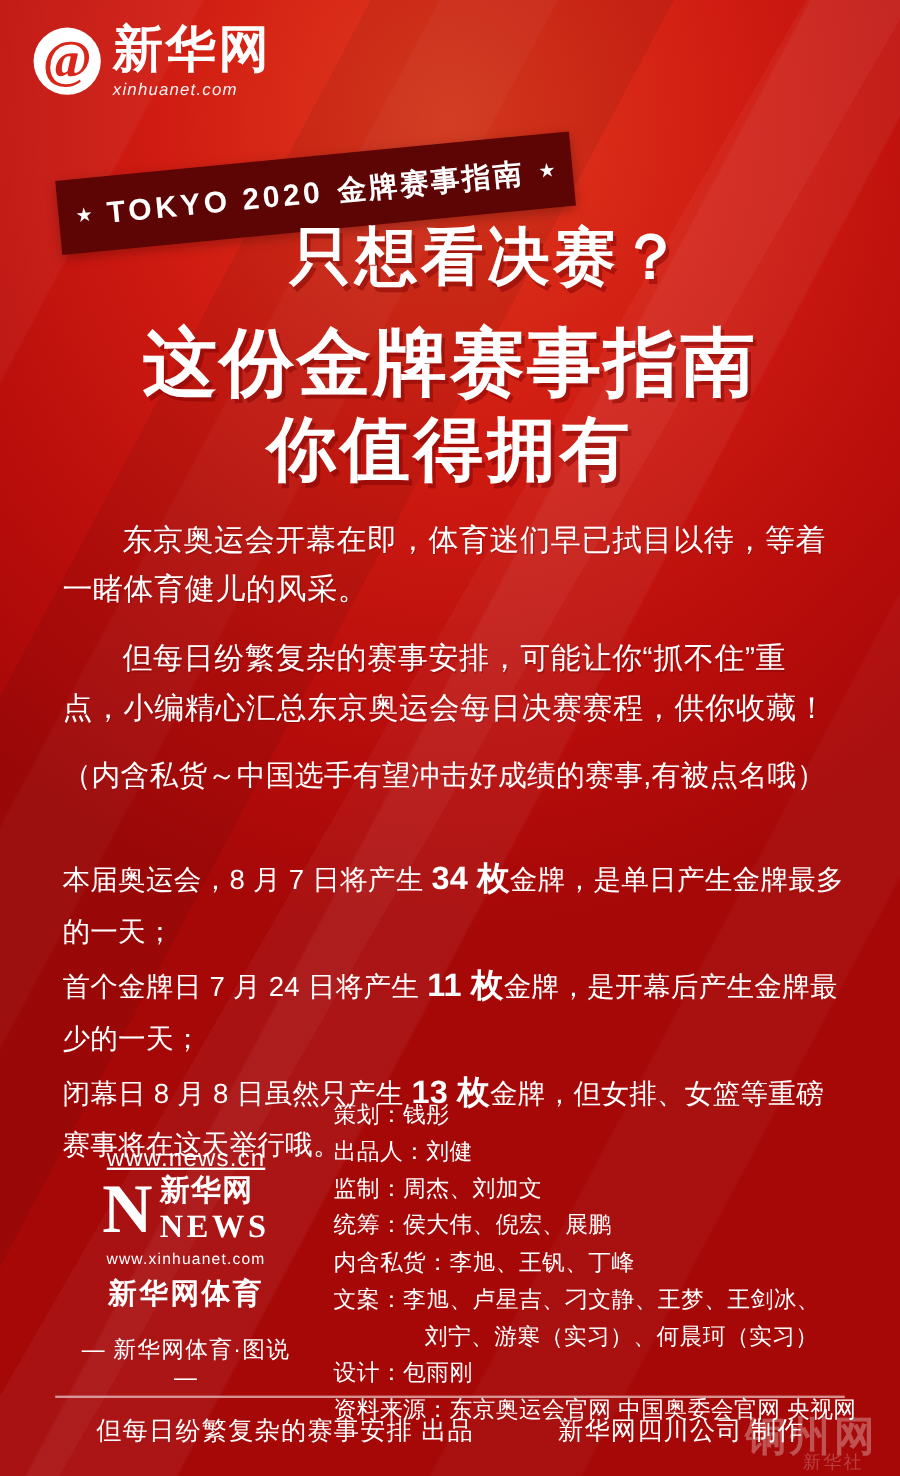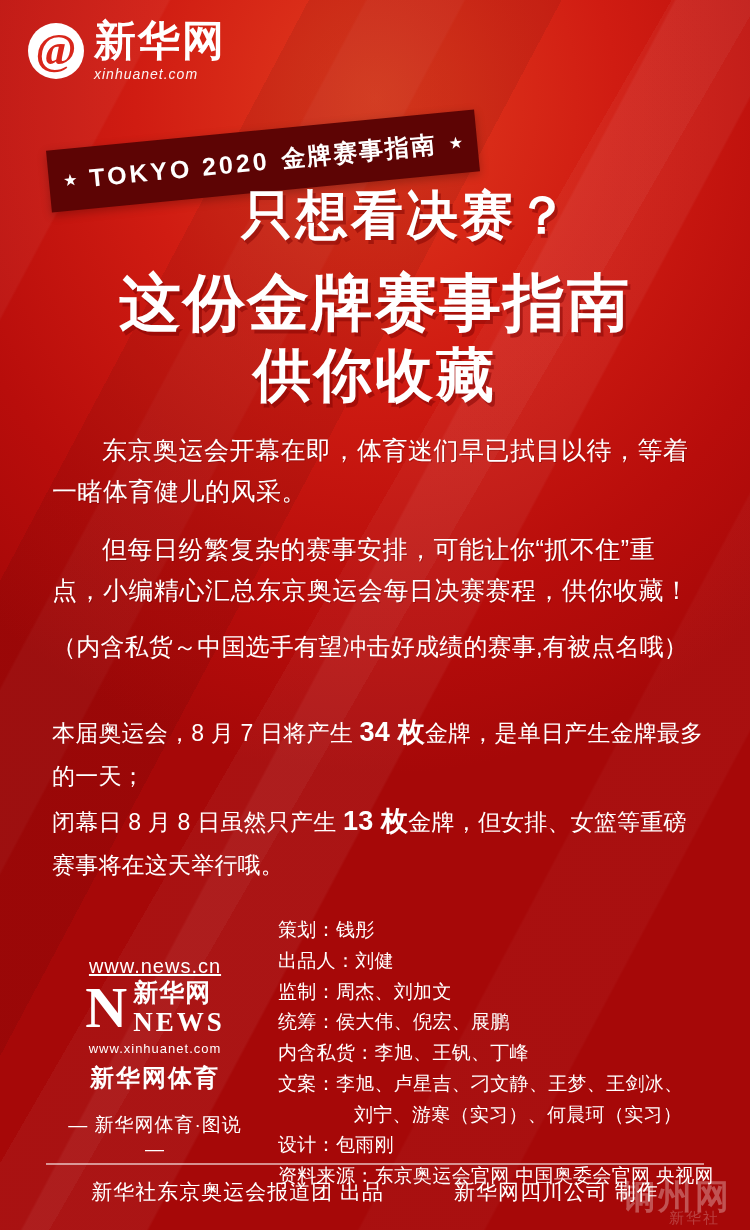--- a/index.html
+++ b/index.html
@@ -284,31 +284,34 @@
   <div class="ribbon">
     <span class="star">★</span>
     <span class="rb-en">TOKYO 2020</span>
     <span class="rb-cn">金牌赛事指南</span>
     <span class="star">★</span>
   </div>
 
   <div class="headline">
     <div class="hl1">只想看决赛？</div>
     <div class="hl2">这份金牌赛事指南</div>
-    <div class="hl3">供你收藏</div>
+    <div class="hl3">你值得拥有</div>
   </div>
 
   <div class="body-wrap">
     <div class="para indent">东京奥运会开幕在即，体育迷们早已拭目以待，等着一睹体育健儿的风采。</div>
     <div class="para indent">但每日纷繁复杂的赛事安排，可能让你“抓不住”重点，小编精心汇总东京奥运会每日决赛赛程，供你收藏！</div>
     <div class="para-note">（内含私货～中国选手有望冲击好成绩的赛事,有被点名哦）</div>
 
     <div class="stats">
       <div>
         <span>本届奥运会，8 月 7 日将产生 </span><b>34 枚</b><span>金牌，是单日产生金牌最多的一天；</span>
+      </div>
+      <div>
+        <span>首个金牌日 7 月 24 日将产生 </span><b>11 枚</b><span>金牌，是开幕后产生金牌最少的一天；</span>
       </div>
       <div>
         <span>闭幕日 8 月 8 日虽然只产生 </span><b>13 枚</b><span>金牌，但女排、女篮等重磅赛事将在这天举行哦。</span>
       </div>
     </div>
   </div>
 
   <div class="bl-logo">
     <div class="bl-url">www.news.cn</div>
     <div class="bl-main">
@@ -330,19 +333,19 @@
     <div class="credit-row"><span class="ck">统筹：</span><span>侯大伟、倪宏、展鹏</span></div>
     <div class="credit-row"><span class="ck">内含私货：</span><span>李旭、王钒、丁峰</span></div>
     <div class="credit-row"><span class="ck">文案：</span><span>李旭、卢星吉、刁文静、王梦、王剑冰、</span></div>
     <div class="credit-row" style="padding-left:76px;"><span>刘宁、游寒（实习）、何晨珂（实习）</span></div>
     <div class="credit-row"><span class="ck">设计：</span><span>包雨刚</span></div>
     <div class="credit-row"><span class="ck">资料来源：</span><span>东京奥运会官网 中国奥委会官网 央视网</span></div>
   </div>
 
   <div class="footer-line"></div>
   <div class="footer">
-    <span>新华社东京奥运会报道团 出品</span>
+    <span>但每日纷繁复杂的赛事安排 出品</span>
     <span>新华网四川公司 制作</span>
   </div>
 
   <div class="wm">铜州网</div>
   <div class="wm2">新华社</div>
 </div>
 
 </body></html>

